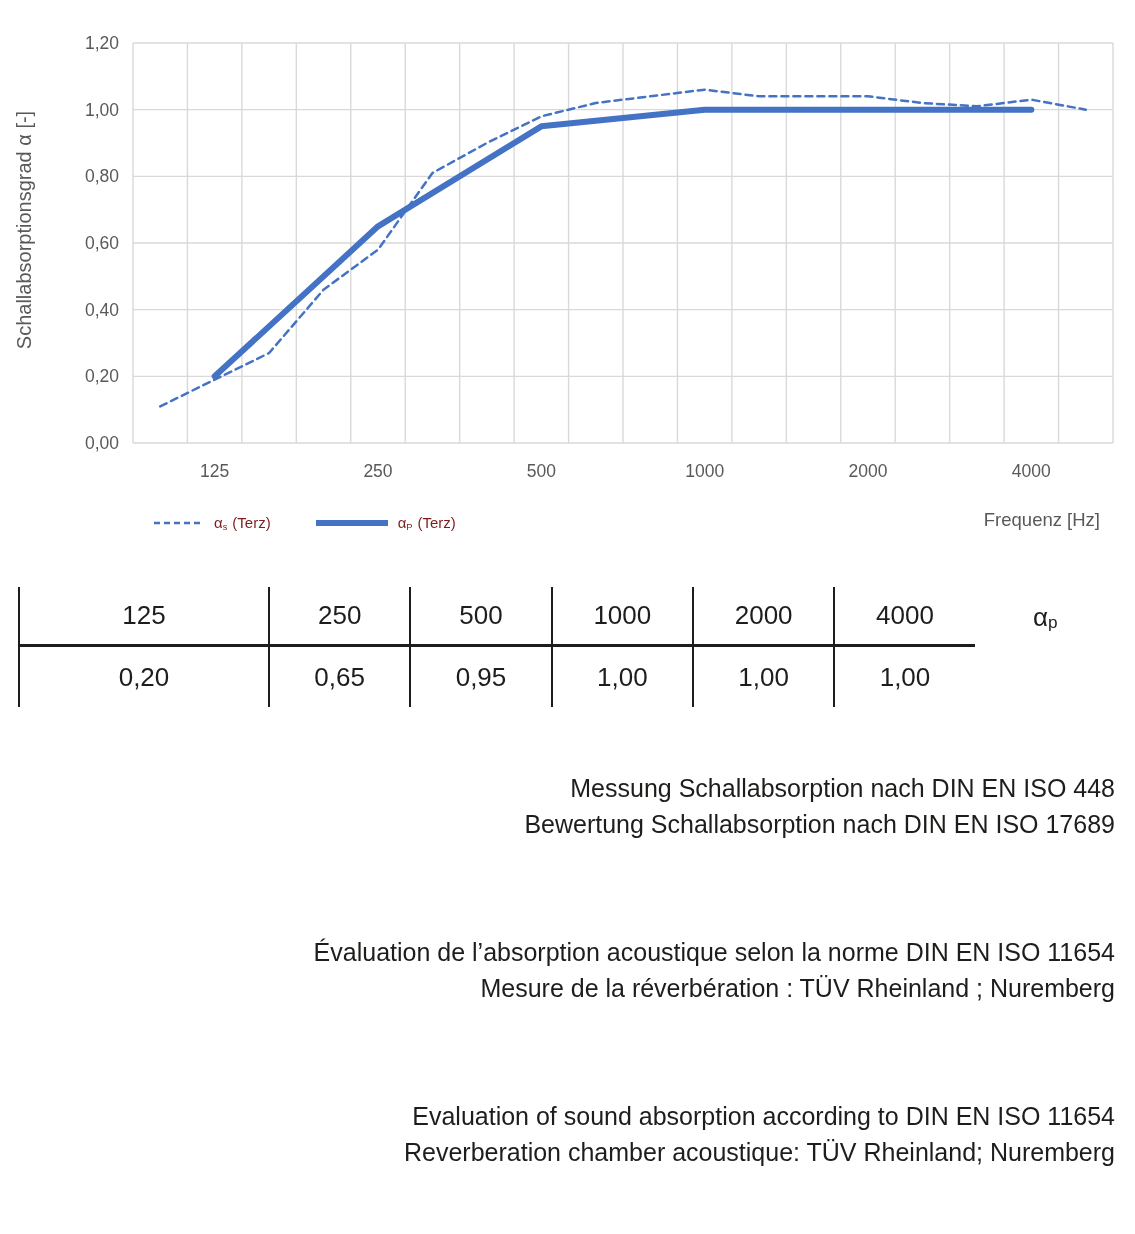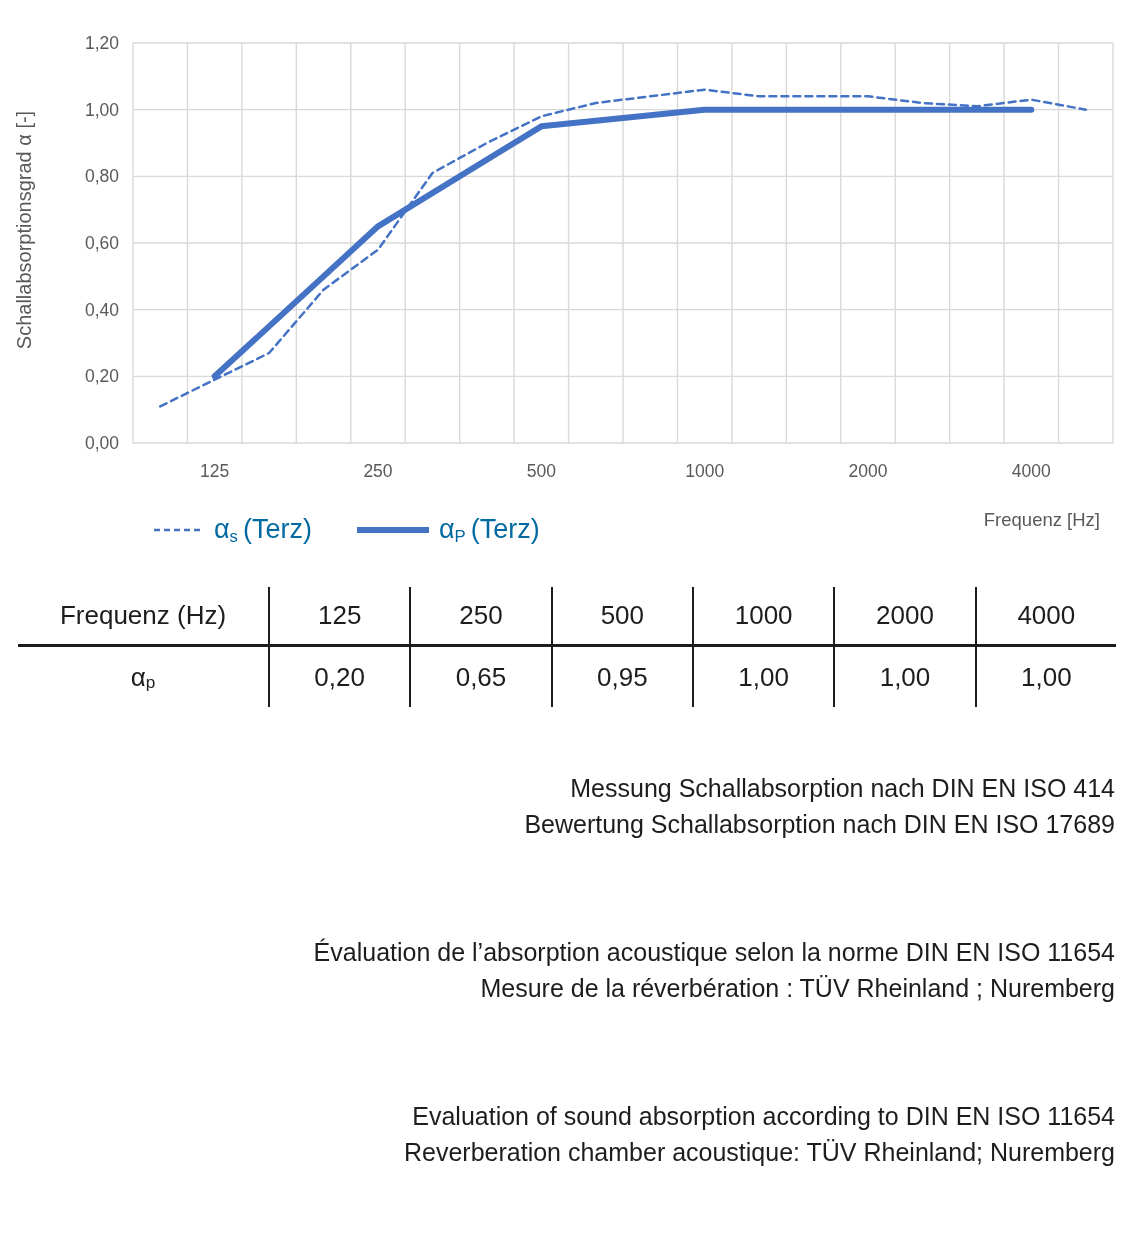--- a/index.html
+++ b/index.html
@@ -6,21 +6,21 @@
   html, body { width: 1135px; height: 1234px; background: #ffffff;
     font-family: "Liberation Sans", sans-serif; position: relative; overflow: hidden; }
 
   
   #chart-wrap { position: absolute; top: 0; left: 0; width: 1135px; height: 560px; }
   #chart-svg { position: absolute; top: 0; left: 0; }
 
   .legend { position: absolute; top: 514px; left: 153px; display: flex;
     align-items: center; gap: 44px; }
   .legend-item { display: flex; align-items: center; gap: 9px; }
-  .legend-text { font-size: 27px; color: #0369a1; white-space: nowrap; }
+  .legend-text { font-size: 15px; color: #7f1d1d; white-space: nowrap; }
   .legend-text sub { font-size: 0.62em; vertical-align: baseline;
     position: relative; top: 0.25em; }
   .legend-label { margin-left: 5px; }
 
   
   .abs-table { position: absolute; top: 587px; left: 18px; width: 1098px;
     display: grid; grid-template-columns: 250px repeat(6, 1fr);
     grid-auto-rows: 60px; color: #1d1d1b; }
   .abs-table .cell { display: flex; align-items: center; justify-content: center;
     font-size: 26px; }
@@ -96,42 +96,41 @@
     <div class="legend-item">
       <svg width="74" height="8">
         <line x1="1" y1="4" x2="73" y2="4" stroke-width="6" stroke="#4472C4"></line>
       </svg>
       <span class="legend-text"><span>α</span><sub>P</sub><span class="legend-label">(Terz)</span></span>
     </div>
   </div>
 </div>
 
 <div class="abs-table">
-  <div class="cell hrow">Frequenz (Hz)</div>
   <div class="cell hrow vline">125</div>
   <div class="cell hrow vline">250</div>
   <div class="cell hrow vline">500</div>
   <div class="cell hrow vline">1000</div>
   <div class="cell hrow vline">2000</div>
   <div class="cell hrow vline">4000</div>
 
   <div class="cell">
       <span>α</span>
       <sub>p</sub>
     </div>
   <div class="cell vline">0,20</div>
   <div class="cell vline">0,65</div>
   <div class="cell vline">0,95</div>
   <div class="cell vline">1,00</div>
   <div class="cell vline">1,00</div>
   <div class="cell vline">1,00</div>
 </div>
 
 <div class="notes" id="notes-de">
-  <div>Messung Schallabsorption nach DIN EN ISO 414</div>
+  <div>Messung Schallabsorption nach DIN EN ISO 448</div>
   <div>Bewertung Schallabsorption nach DIN EN ISO 17689</div>
 </div>
 
 <div class="notes" id="notes-fr">
   <div>Évaluation de l’absorption acoustique selon la norme DIN EN ISO 11654</div>
   <div>Mesure de la réverbération : TÜV Rheinland ; Nuremberg</div>
 </div>
 
 <div class="notes" id="notes-en">
   <div>Evaluation of sound absorption according to DIN EN ISO 11654</div>

